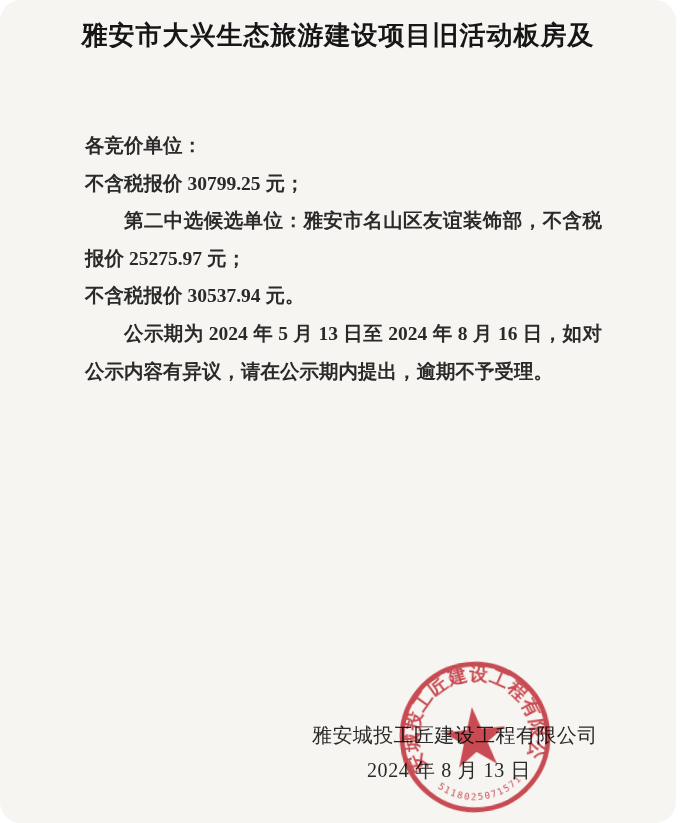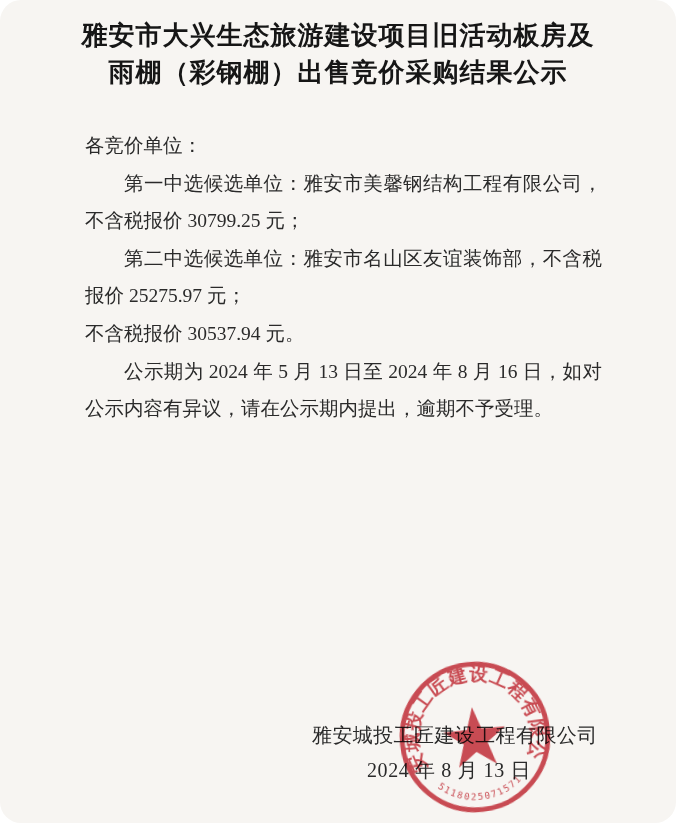--- a/index.html
+++ b/index.html
@@ -23,21 +23,21 @@
     letter-spacing:1px;
     color:#161616;
   }
   .body{
     position:absolute;
     left:85px;top:127px;width:517px;
     font-size:19.5px;
     line-height:37.6px;
     color:#2a2a2a;
   }
-  .line{text-align:justify;}
+  .line{text-align:justify;font-weight:bold;}
   .line.fill{text-align-last:justify;}
   .line.indent{text-indent:39px;}
   .sig-company{
     position:absolute;left:312px;top:722px;
     font-size:20px;letter-spacing:0.4px;color:#2a2a2a;
   }
   .sig-date{
     position:absolute;left:352px;top:757px;
     font-size:20px;letter-spacing:0.6px;color:#2a2a2a;margin-left:15px;
   }
@@ -65,27 +65,25 @@
     letter-spacing:2px;
   }
 </style>
 </head>
 <body>
 
 <div class="page" style="background: rgb(247, 245, 242);">
 
   <div class="title">
     <div>雅安市大兴生态旅游建设项目旧活动板房及</div>
-    <div>雨棚（彩钢棚）出售竞价采购结果公示</div>
   </div>
 
   <div class="body">
     <div class="line">各竞价单位：</div>
     <div id="paragraphs">
-        <div class="line fill indent">第一中选候选单位：雅安市美馨钢结构工程有限公司，</div>
         <div class="line">不含税报价 30799.25 元；</div>
         <div class="line fill indent">第二中选候选单位：雅安市名山区友谊装饰部，不含税</div>
         <div class="line">报价 25275.97 元；</div>
         <div class="line">不含税报价 30537.94 元。</div>
         <div class="line fill indent">公示期为 2024 年 5 月 13 日至 2024 年 8 月 16 日，如对</div>
         <div class="line">公示内容有异议，请在公示期内提出，逾期不予受理。</div>
       </div>
   </div>
 
   <div class="sig-company">雅安城投工匠建设工程有限公司</div>

